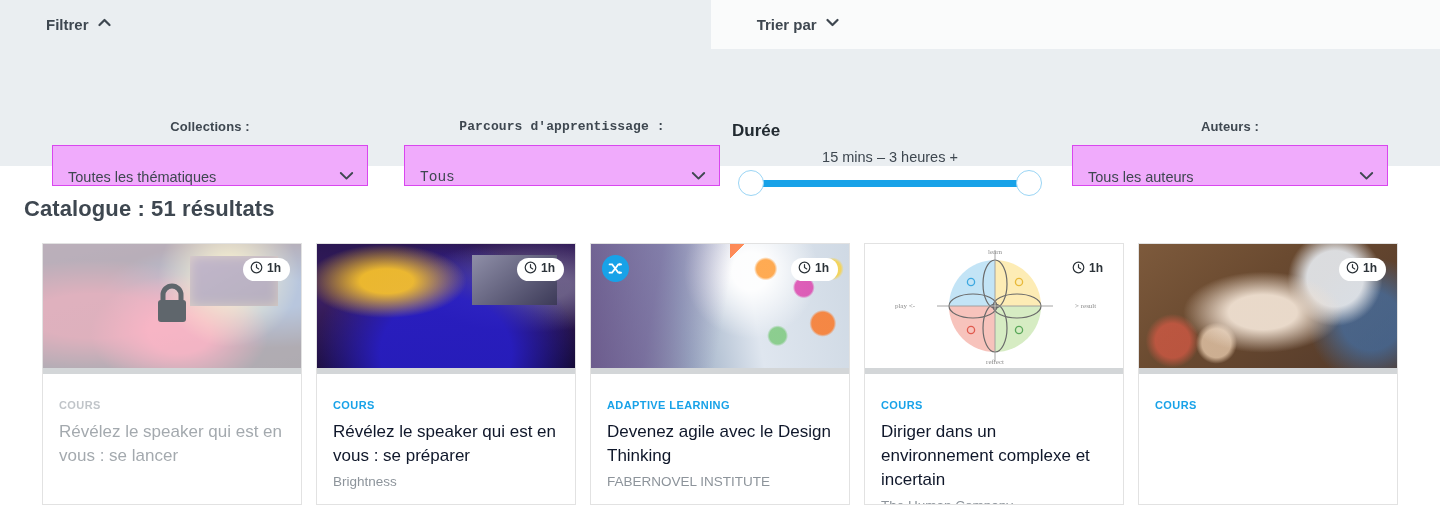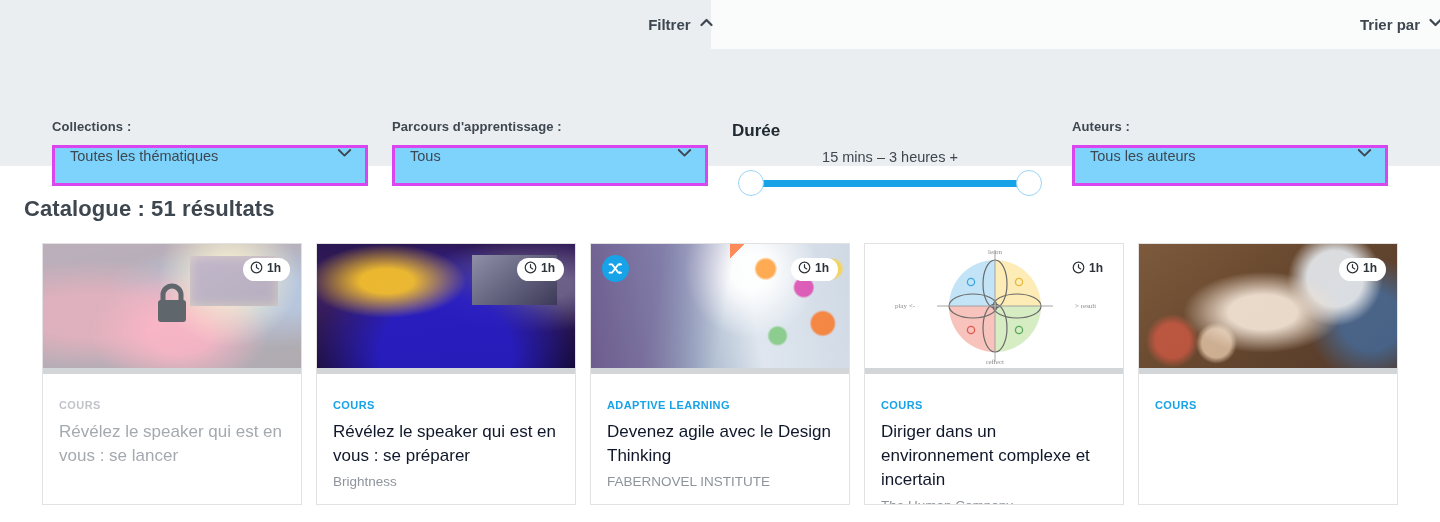--- a/index.html
+++ b/index.html
@@ -13,21 +13,21 @@
   
   .tabbar {
     display: flex;
     width: 1440px;
     height: 49px;
     background: #eaeef1;
   }
   .tab {
     display: flex;
     align-items: center;
-    justify-content: flex-end;
+    justify-content: flex-start;
     gap: 9px;
     height: 49px;
     font-size: 15px;
     font-weight: bold;
     color: #3e4750;
     cursor: pointer;
     user-select: none;
     padding-left: 46px;
   }
   .tab-filter { width: 721px; background: #eaeef1; }
@@ -49,44 +49,45 @@
     position: relative;
   }
   .fgroup { position: absolute; }
   .flabel {
     font-size: 13px;
     font-weight: bold;
     color: #3e4750;
     letter-spacing: .1px;
     margin-bottom: 11px;
     white-space: nowrap;
+    text-align: center;
   }
   .select {
-    background: #7dd3fc;
-    border: 3px solid #d946ef;
+    background: #f0abfc;
+    border: 1px solid #d946ef;
     height: 41px;
     display: flex;
-    align-items: flex-start;
+    align-items: flex-end;
     padding: 0 14px 0 15px;
     cursor: pointer;
   }
   .select-value {
     flex: 1;
     font-size: 14.5px;
     color: #3e4750;
   }
   .select-arrow {
     width: 14px; height: 14px;
     flex: 0 0 auto;
   }
   .select-arrow svg { display: block; }
 
   
   .g-collections { left: 52px;   top: 70px;  width: 316px; }
-  .g-parcours    { left: 392px;  top: 70px;  width: 316px; }
+  .g-parcours    { left: 404px;  top: 70px;  width: 316px; font-family: Liberation Mono, monospace; }
   .g-duree       { left: 732px;  top: 72px;  width: 316px; }
   .g-auteurs     { left: 1072px; top: 70px;  width: 316px; }
 
   
   .duree-label {
     font-size: 17px;
     font-weight: bold;
     color: #222a31;
     margin-bottom: 8px;
   }

